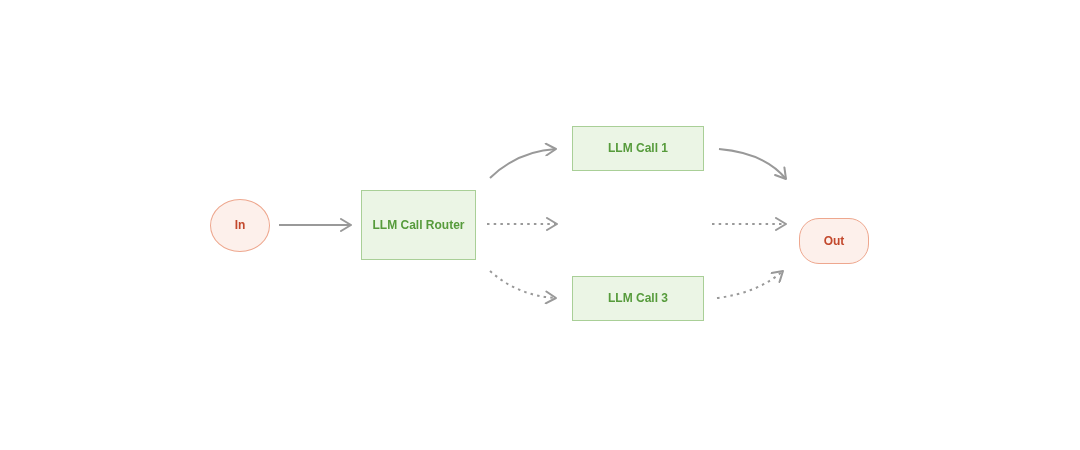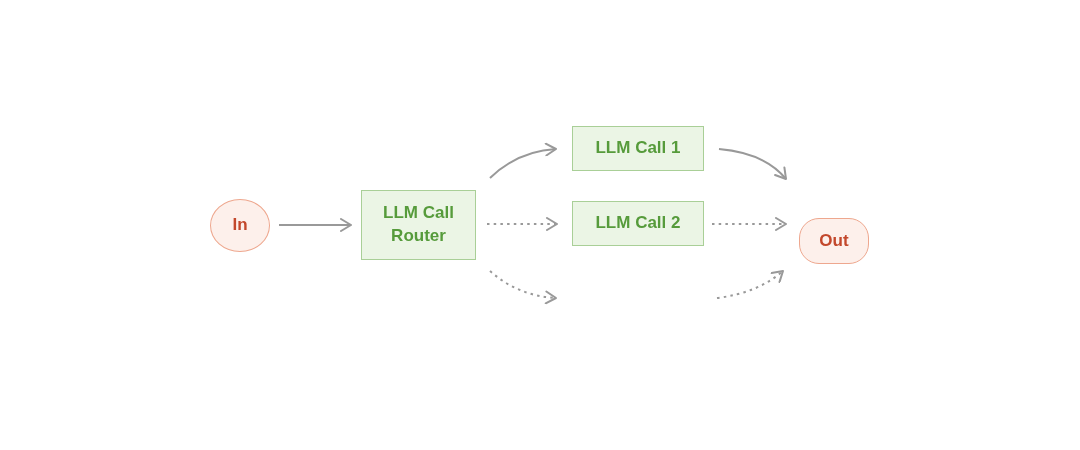--- a/index.html
+++ b/index.html
@@ -40,21 +40,21 @@
     stroke-linejoin: round;
   }
   .node {
     position: absolute;
     box-sizing: border-box;
     display: flex;
     align-items: center;
     justify-content: center;
     text-align: center;
     font-weight: 700;
-    font-size: 17px;
+    font-size: 12px;
     line-height: 1.35;
     user-select: none;
   }
   .node.llm {
     background: var(--llm-fill, #EBF5E5);
     border: 1.5px solid var(--llm-border, #A9CF97);
     color: var(--llm-text, #569B3B);
   }
   .node.io {
     background: var(--io-fill, #FDF0EB);
@@ -106,22 +106,22 @@
   </div>
 
   <div class="node llm node-router">
     <span>LLM Call Router</span>
   </div>
 
   <div class="node llm node-call1">
     <span>LLM Call 1</span>
   </div>
 
-  <div class="node llm node-call2">
-    <span>LLM Call 2</span>
+
+  <div class="node llm node-call3">
+    <span>LLM Call 3</span>
   </div>
-
 
   <div class="node io node-out">
     <span>Out</span>
   </div>
 
 </div>
 
 </body></html>

